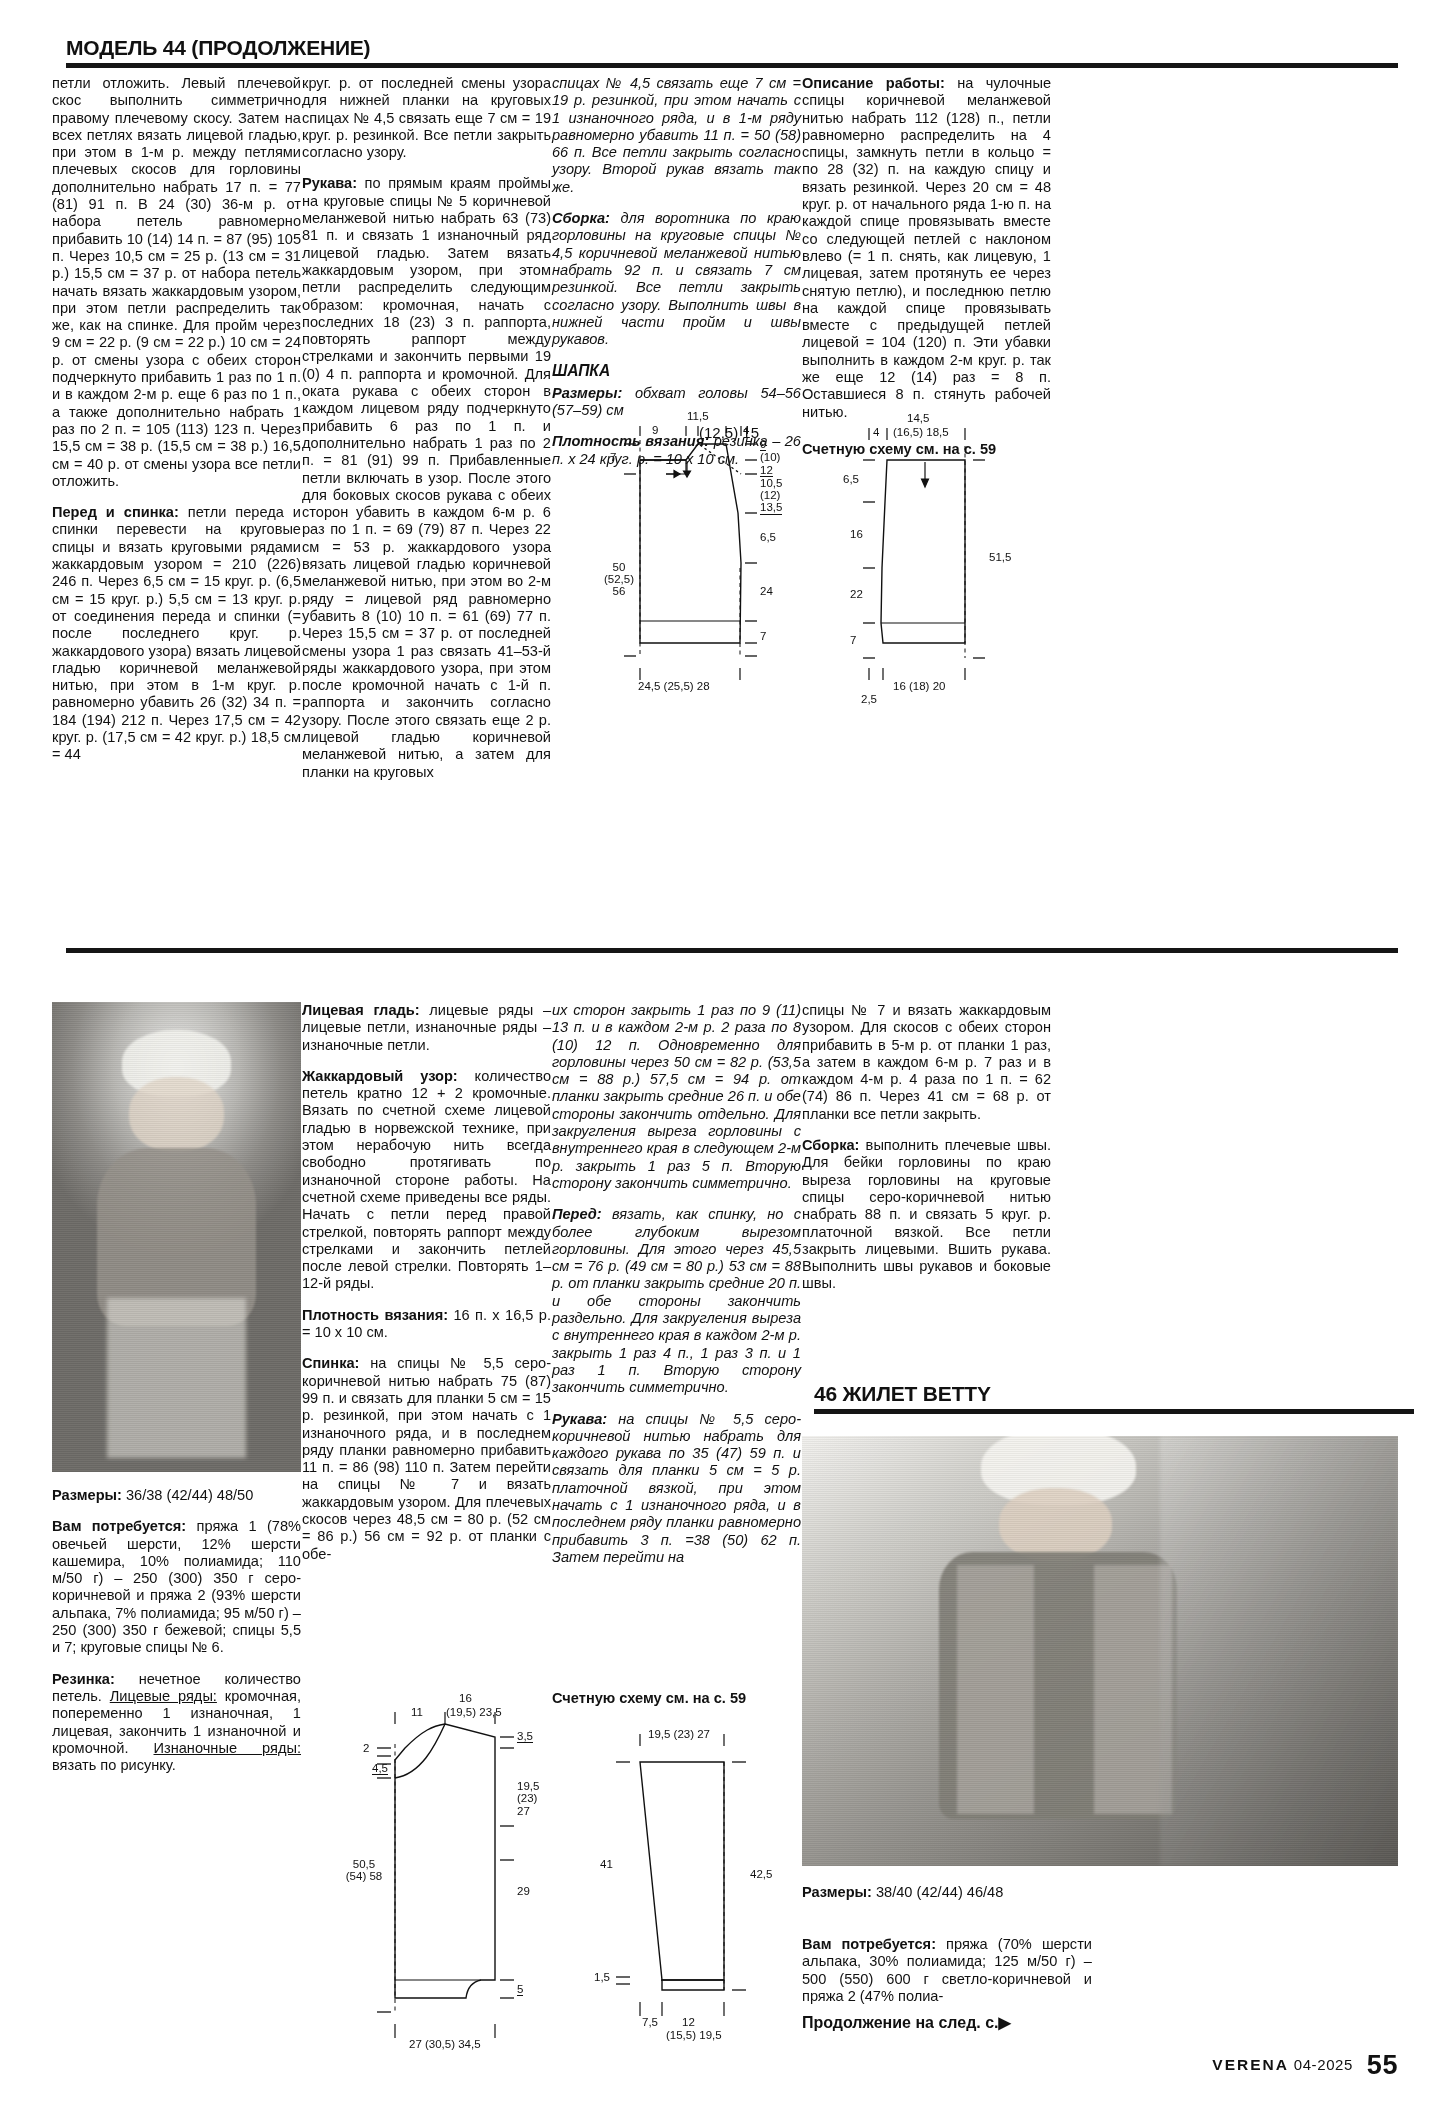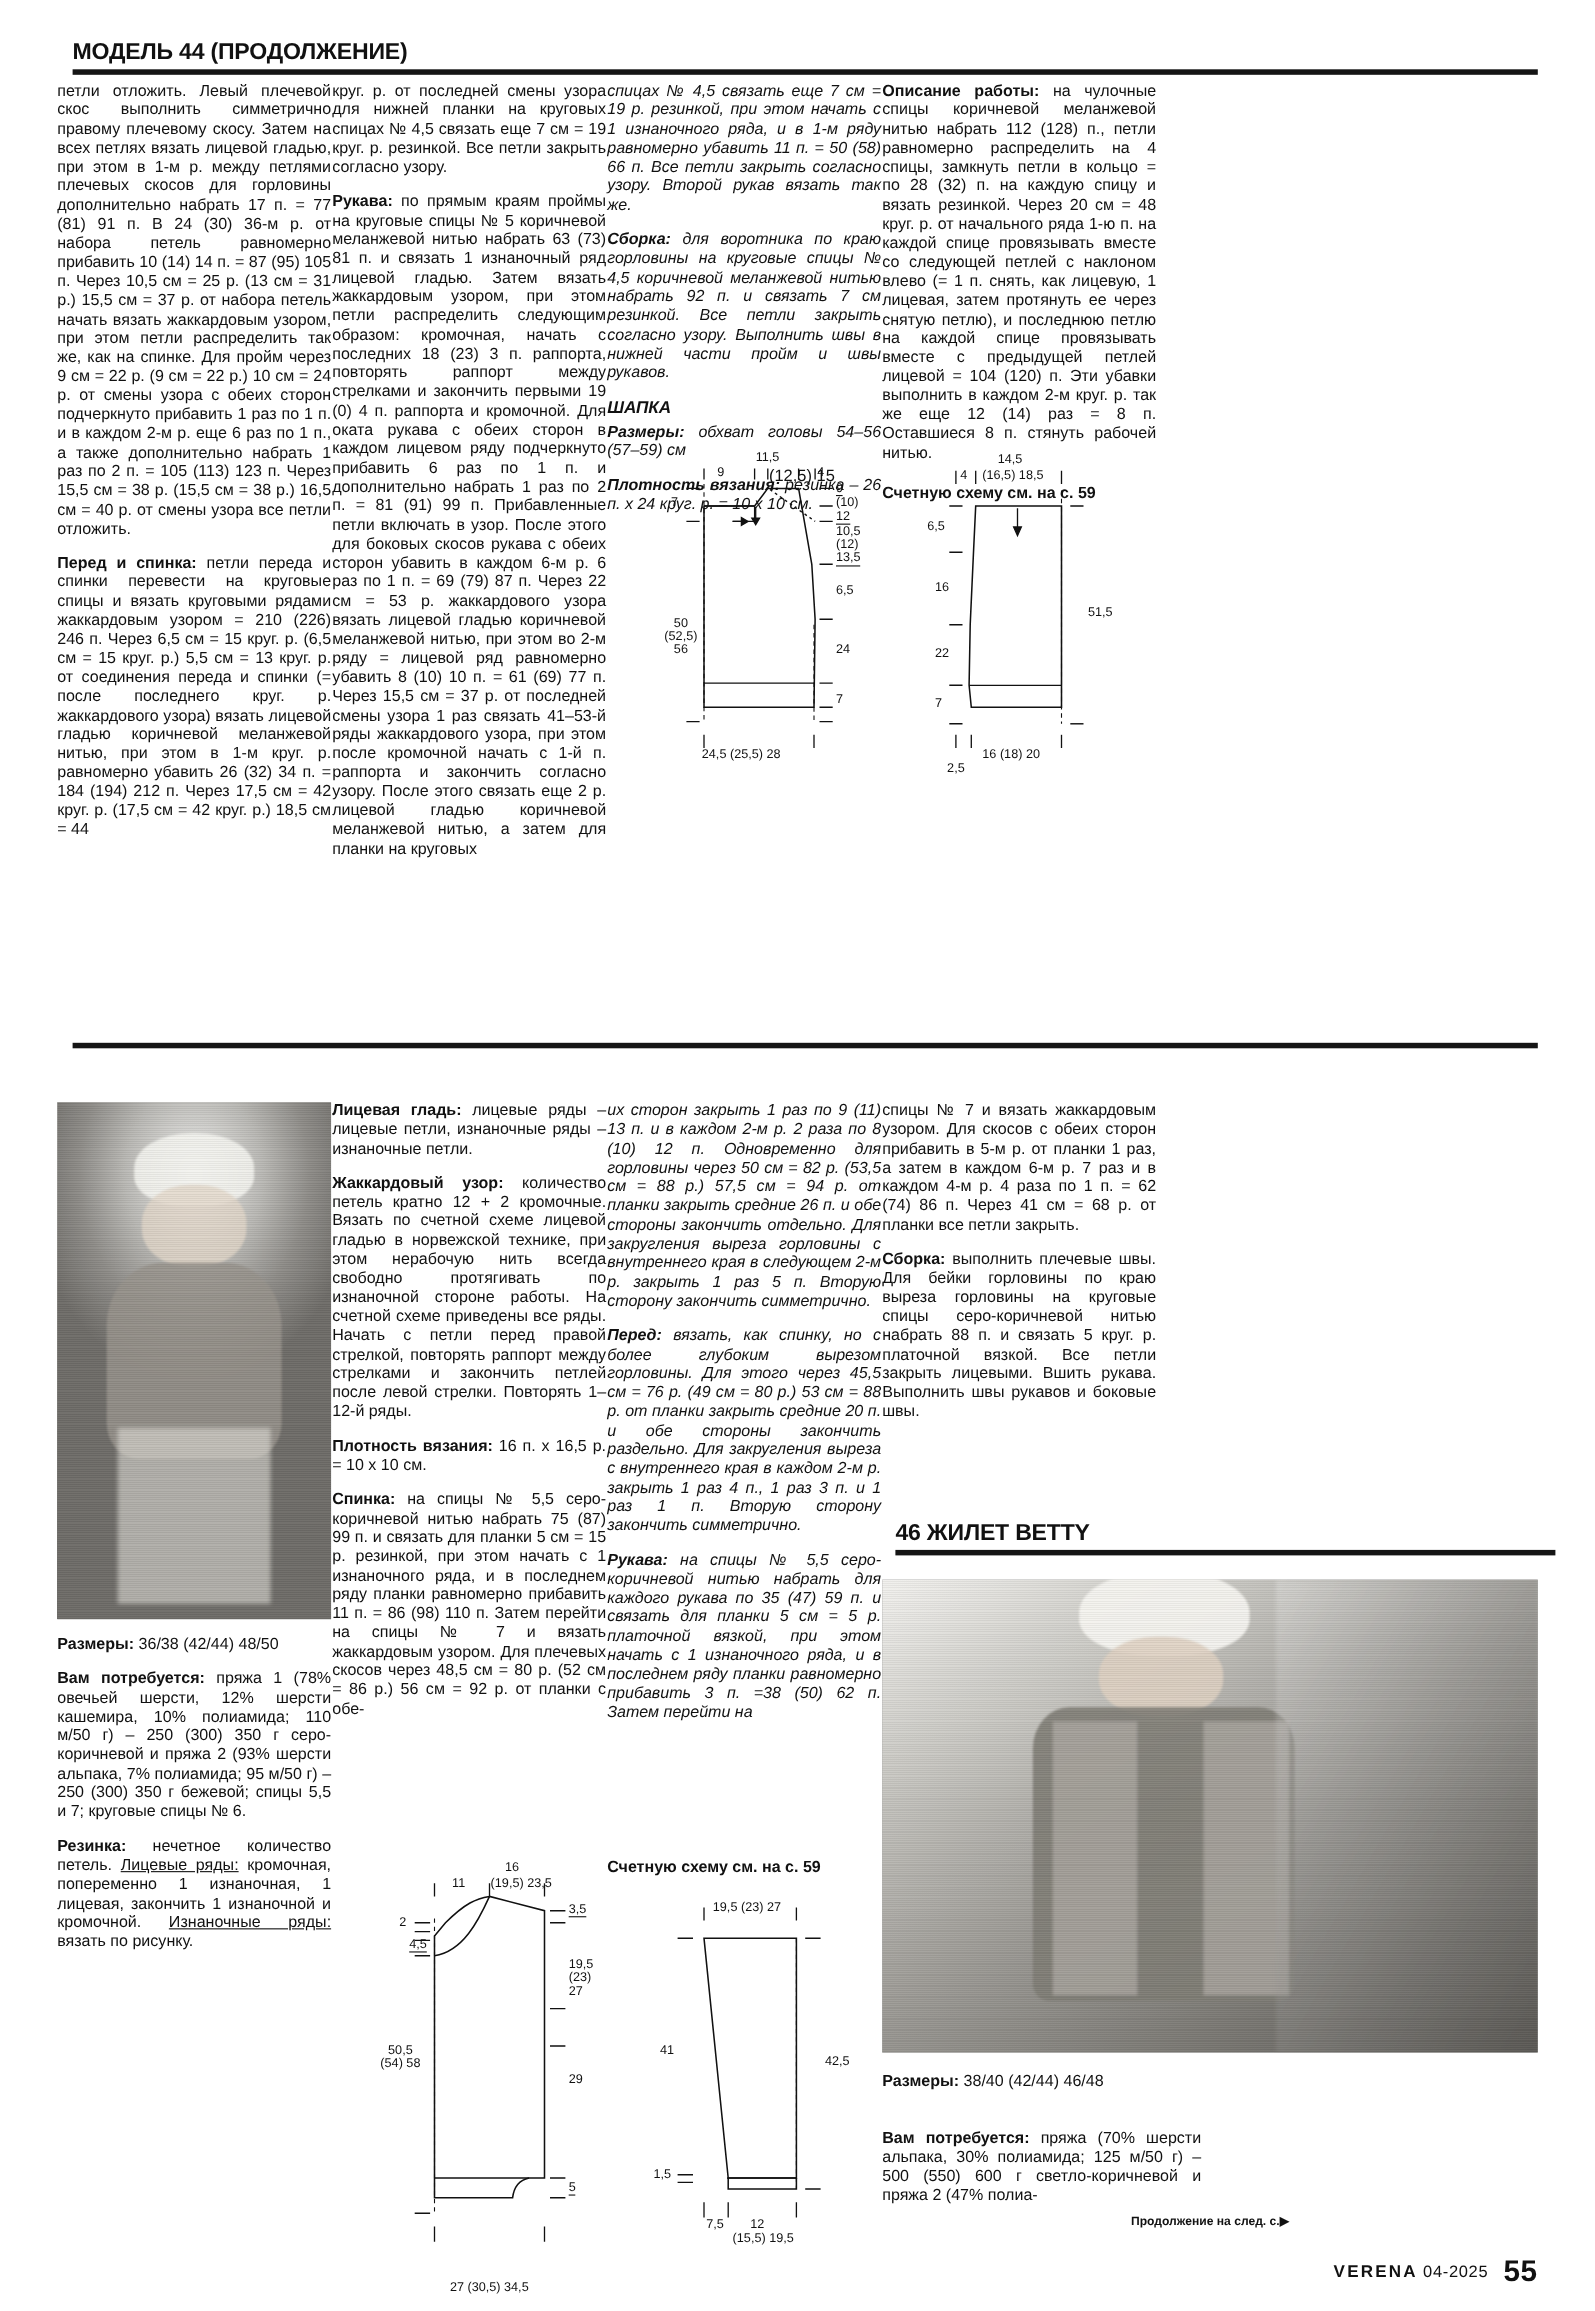--- a/index.html
+++ b/index.html
@@ -39,21 +39,21 @@
   
   .photo { position:absolute; background:#9a9a98; overflow:hidden; }
   .photo .ph-inner { width:100%; height:100%; position:relative; }
 
   
   .footer { position:absolute; right:52px; bottom:20px; text-align:right;
             font-size:15px; letter-spacing:0.6px; }
   .footer .brand { font-weight:bold; letter-spacing:2px; font-size:15.5px; }
   .footer .pg { font-weight:bold; font-size:27px; margin-left:9px; vertical-align:-4px; }
 
-  .contd { font-weight:bold; font-size:11px; text-align:center; }
+  .contd { font-weight:bold; font-size:16px; text-align:left; }
 
   
   .diagram { position:absolute; }
   .diagram svg { display:block; }
 
   .note { font-weight:bold; font-size:14.6px; }
 </style>
 </head>
 <body>
 
@@ -305,21 +305,21 @@
     <div style="position:absolute; left:10px; top:62px; font-size:11.5px; border-bottom:1px solid #111;margin-left:17px;">4,5</div>
     <div style="position:absolute; left:-4px; top:158px; width:46px; text-align:center; font-size:11.5px; line-height:12.3px;">50,5 (54) 58</div>
     <div style="position:absolute; left:172px; top:30px; font-size:11.5px; border-bottom:1px solid #111;">3,5</div>
     <div style="position:absolute; left:172px; top:80px; font-size:11.5px; line-height:12.3px;">
       <div>19,5</div>
       <div>(23)</div>
       <div>27</div>
     </div>
     <div style="position:absolute; left:172px; top:185px; font-size:11.5px;">29</div>
     <div style="position:absolute; left:172px; top:283px; font-size:11.5px; border-bottom:1px solid #111;">5</div>
-    <div style="position:absolute; left:64px; top:338px; font-size:11.5px;margin-top:36px;">27 (30,5) 34,5</div>
+    <div style="position:absolute; left:64px; top:338px; font-size:11.5px;">27 (30,5) 34,5</div>
   </div>
 
   <div class="diagram" style="left:600px; top:1728px;">
     <svg width="180" height="320" viewBox="0 0 180 320">
       <g stroke="#111" fill="none" stroke-width="1.4">
         <path d="M40,34 L124,34 L124,252 L62,252 L40,34 Z"></path>
         <path d="M62,252 L62,262 L124,262 L124,252"></path>
         <path d="M61,252 C70,252 90,252 124,252"></path>
       </g>
       <g stroke="#111" fill="none" stroke-width="1" stroke-dasharray="4,3.5">

